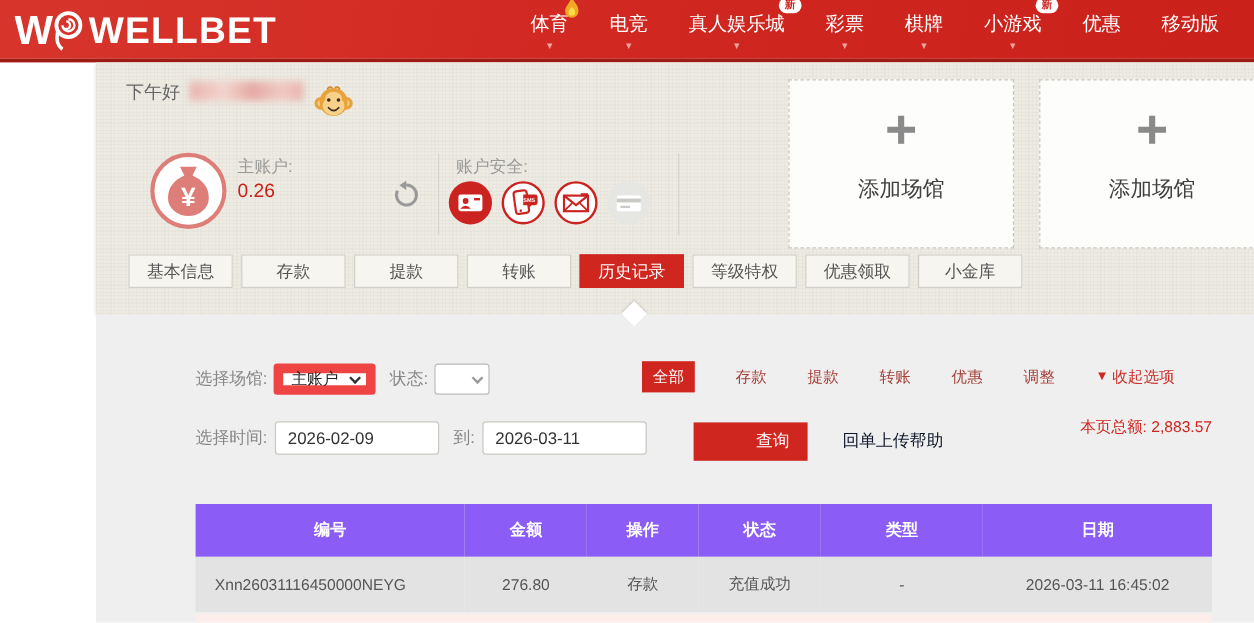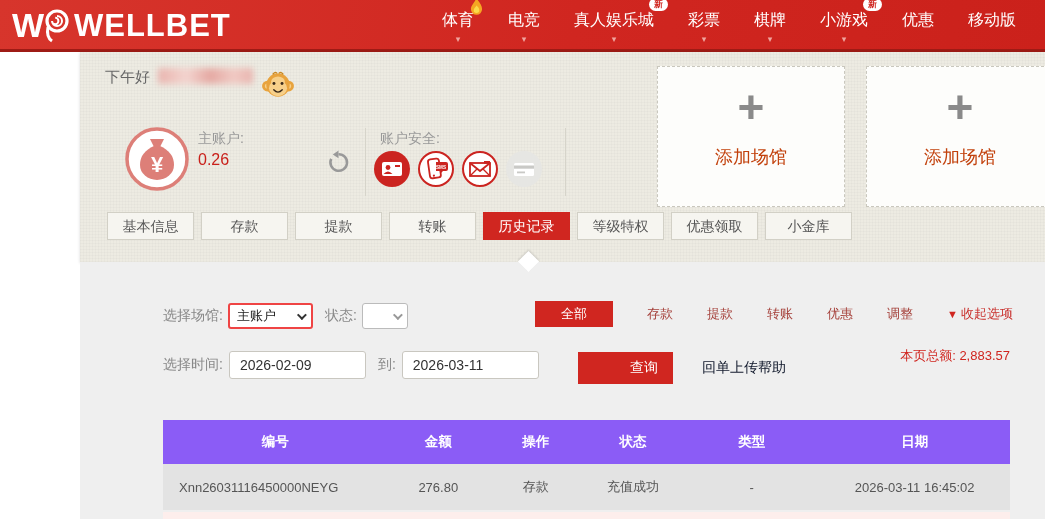--- a/index.html
+++ b/index.html
@@ -34,45 +34,45 @@
   .acct-balance { position:absolute; left:118px; top:99px; font-size:16px; color:#c9201a; }
   .refresh-btn { position:absolute; left:246px; top:98px; cursor:pointer; }
   .vdivider { position:absolute; top:76px; width:1px; height:68px; background:#d6d4ca; }
   .sec-label { position:absolute; left:300px; top:78px; font-size:14px; color:#999; }
   .sec-icons { position:absolute; left:293px; top:98px; display:flex; gap:6px; }
   .sec-icons svg { cursor:pointer; }
 
   .venue-box { position:absolute; top:14px; width:188px; height:141px; background:#fdfdfb;
     border:1px dashed #c9c7bd; text-align:center; cursor:pointer; }
   .venue-plus { display:block; margin-top:16px; font-size:46px; font-weight:bold; color:#8a8a8a; line-height:48px; }
-  .venue-label { display:block; margin-top:14px; font-size:18px; color:#c2410c; }
+  .venue-label { display:block; margin-top:14px; font-size:18px; color:#404040; }
 
   .tabs { position:absolute; left:27px; top:160px; display:flex; gap:7px; }
   .tab { width:87px; height:28px; line-height:26px; text-align:center; font-size:14px; color:#555;
     background:#f6f5f0; border:1px solid #d2d0c6; cursor:pointer; }
   .tab.active { background:#d02620; border-color:#d02620; color:#fff; }
 
   
   .content { position:absolute; left:80px; top:262px; width:965px; height:257px; background:#efefef; }
   .diamond { position:absolute; left:441px; top:-8px; width:15px; height:15px; background:#fff;
     transform:rotate(45deg); box-shadow:-1px -1px 2px rgba(0,0,0,.12); }
 
   .filter-row1 { position:absolute; left:83px; top:41px; height:26px; display:flex; align-items:center; }
   .f-label { font-size:14px; color:#888; }
   .select { position:relative; display:flex; align-items:center; justify-content:space-between;
     background:#fff; cursor:pointer; padding:0 7px; }
-  .select-venue { width:85px; height:26px; border:2px solid #ef4444; border-radius:3px; margin-left:5px; font-size:13px; color:#222; }
+  .select-venue { width:85px; height:26px; border:8px solid #ef4444; border-radius:3px; margin-left:5px; font-size:13px; color:#222; }
   .select-status { width:46px; height:26px; border:1px solid #bbb; border-radius:3px; margin-left:5px; font-size:13px; color:#999; }
   .chev { width:7px; height:7px; border-right:2px solid #333; border-bottom:2px solid #333;
     transform:rotate(45deg) translateY(-2px); }
   .chev.dim { border-color:#999; }
 
   .type-links { position:absolute; left:455px; top:41px; height:22px; display:flex; align-items:center; gap:34px; }
   .flink { font-size:13px; color:#a5403a; cursor:pointer; white-space:nowrap; }
-  .flink.active { background:#d02620; color:#fff; padding:4px 26px; }
+  .flink.active { background:#d02620; color:#fff; padding:4px 9px; }
   .collapse-link { display:flex; align-items:center; gap:3px; color:#c9302c; font-size:13px; cursor:pointer; }
   .collapse-arrow { font-size:11px; color:#d02620; }
 
   .filter-row2 { position:absolute; left:83px; top:89px; height:28px; display:flex; align-items:center; }
   .date-input { width:137px; height:28px; border:1px solid #c9c7c0; border-radius:3px; background:#fff;
     font-size:14px; color:#333; padding:0 10px; margin-left:6px; font-family:inherit; }
   .to-label { font-size:14px; color:#888; margin-left:12px; }
   .query-btn { position:absolute; left:498px; top:90px; width:95px; height:32px; background:#d02620;
     color:#fff; font-size:14px; border:none; cursor:pointer; font-family:inherit;padding-left:37px; }
   .receipt-link { position:absolute; left:622px; top:97px; font-size:14px; color:#0f172a; cursor:pointer; }

